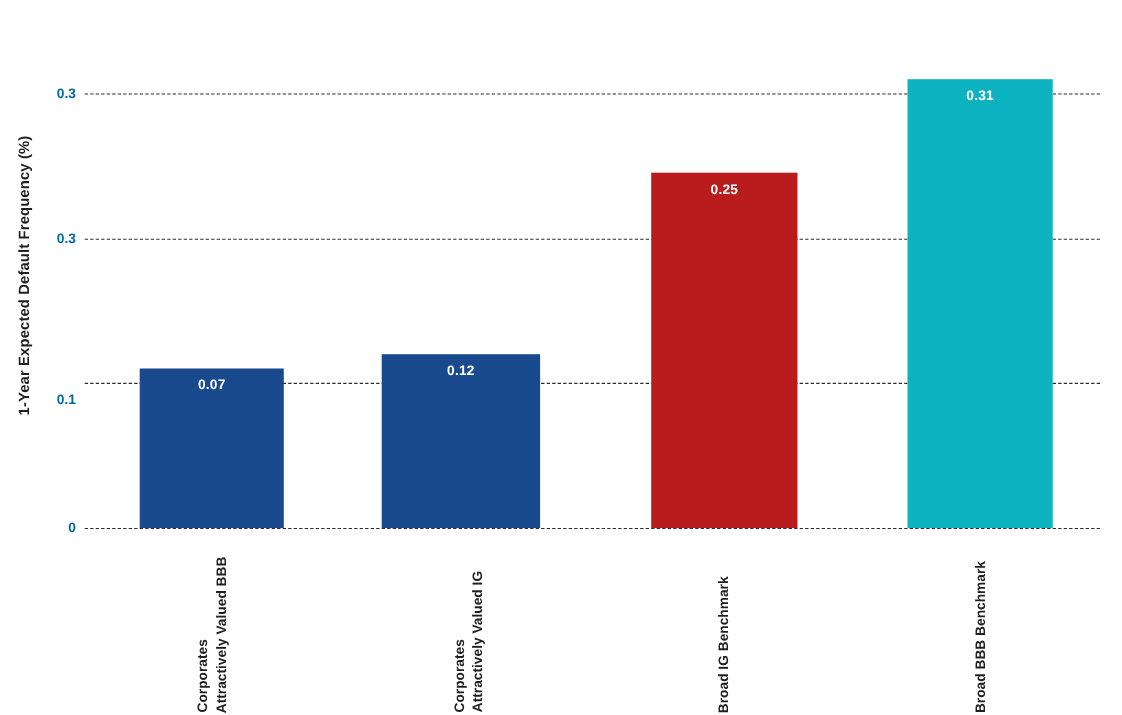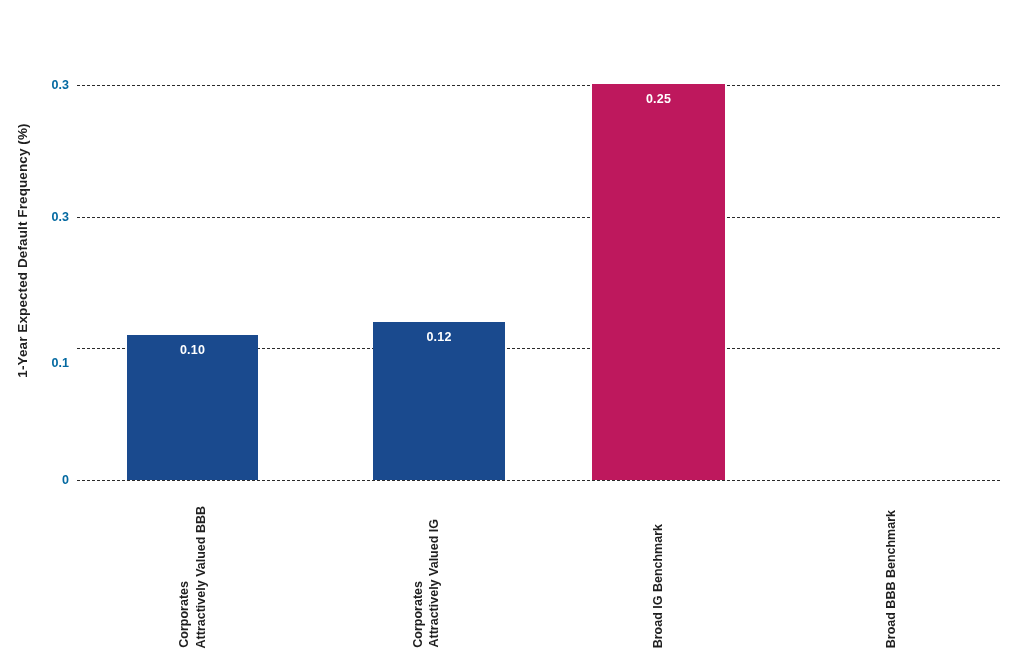--- a/index.html
+++ b/index.html
@@ -139,31 +139,34 @@
     <div class="gridline" style="top:395px;"></div>
 
     <div class="y-tick" style="top:0px;">0.3</div>
     <div class="y-tick" style="top:131.7px;">0.3</div>
     <div class="y-tick" style="top:278px;">0.1</div>
     <div class="y-tick" style="top:395px;">0</div>
 
     <div class="bars-layer">
 
       <div class="bar" style="left:50px; width:131px; height:144.8px; background:#1a4a8e;">
-        <div class="bar-value">0.10</div>
+        <div class="bar-value">0.07</div>
       </div>
 
-      <div class="bar" style="left:296px; width:132px; height:158px; background:#1a4a8e;">
+      <div class="bar" style="left:270px; width:144px; height:158px; background:#1a4a8e;">
         <div class="bar-value">0.12</div>
       </div>
 
-      <div class="bar" style="left:515px; width:133px; height:396px; background:#be185d;">
+      <div class="bar" style="left:515px; width:133px; height:323px; background:#b91c1c;">
         <div class="bar-value">0.25</div>
       </div>
 
+      <div class="bar" style="left:748px; width:132px; height:408.3px; background:#0cb2c0;">
+        <div class="bar-value">0.31</div>
+      </div>
 
     </div>
   </div>
 
   <div class="x-labels-layer">
 
     <div class="x-label" style="left:50px; width:131px;">
       <span class="line">Attractively Valued BBB</span>
       <span class="line">Corporates</span>
     </div>

